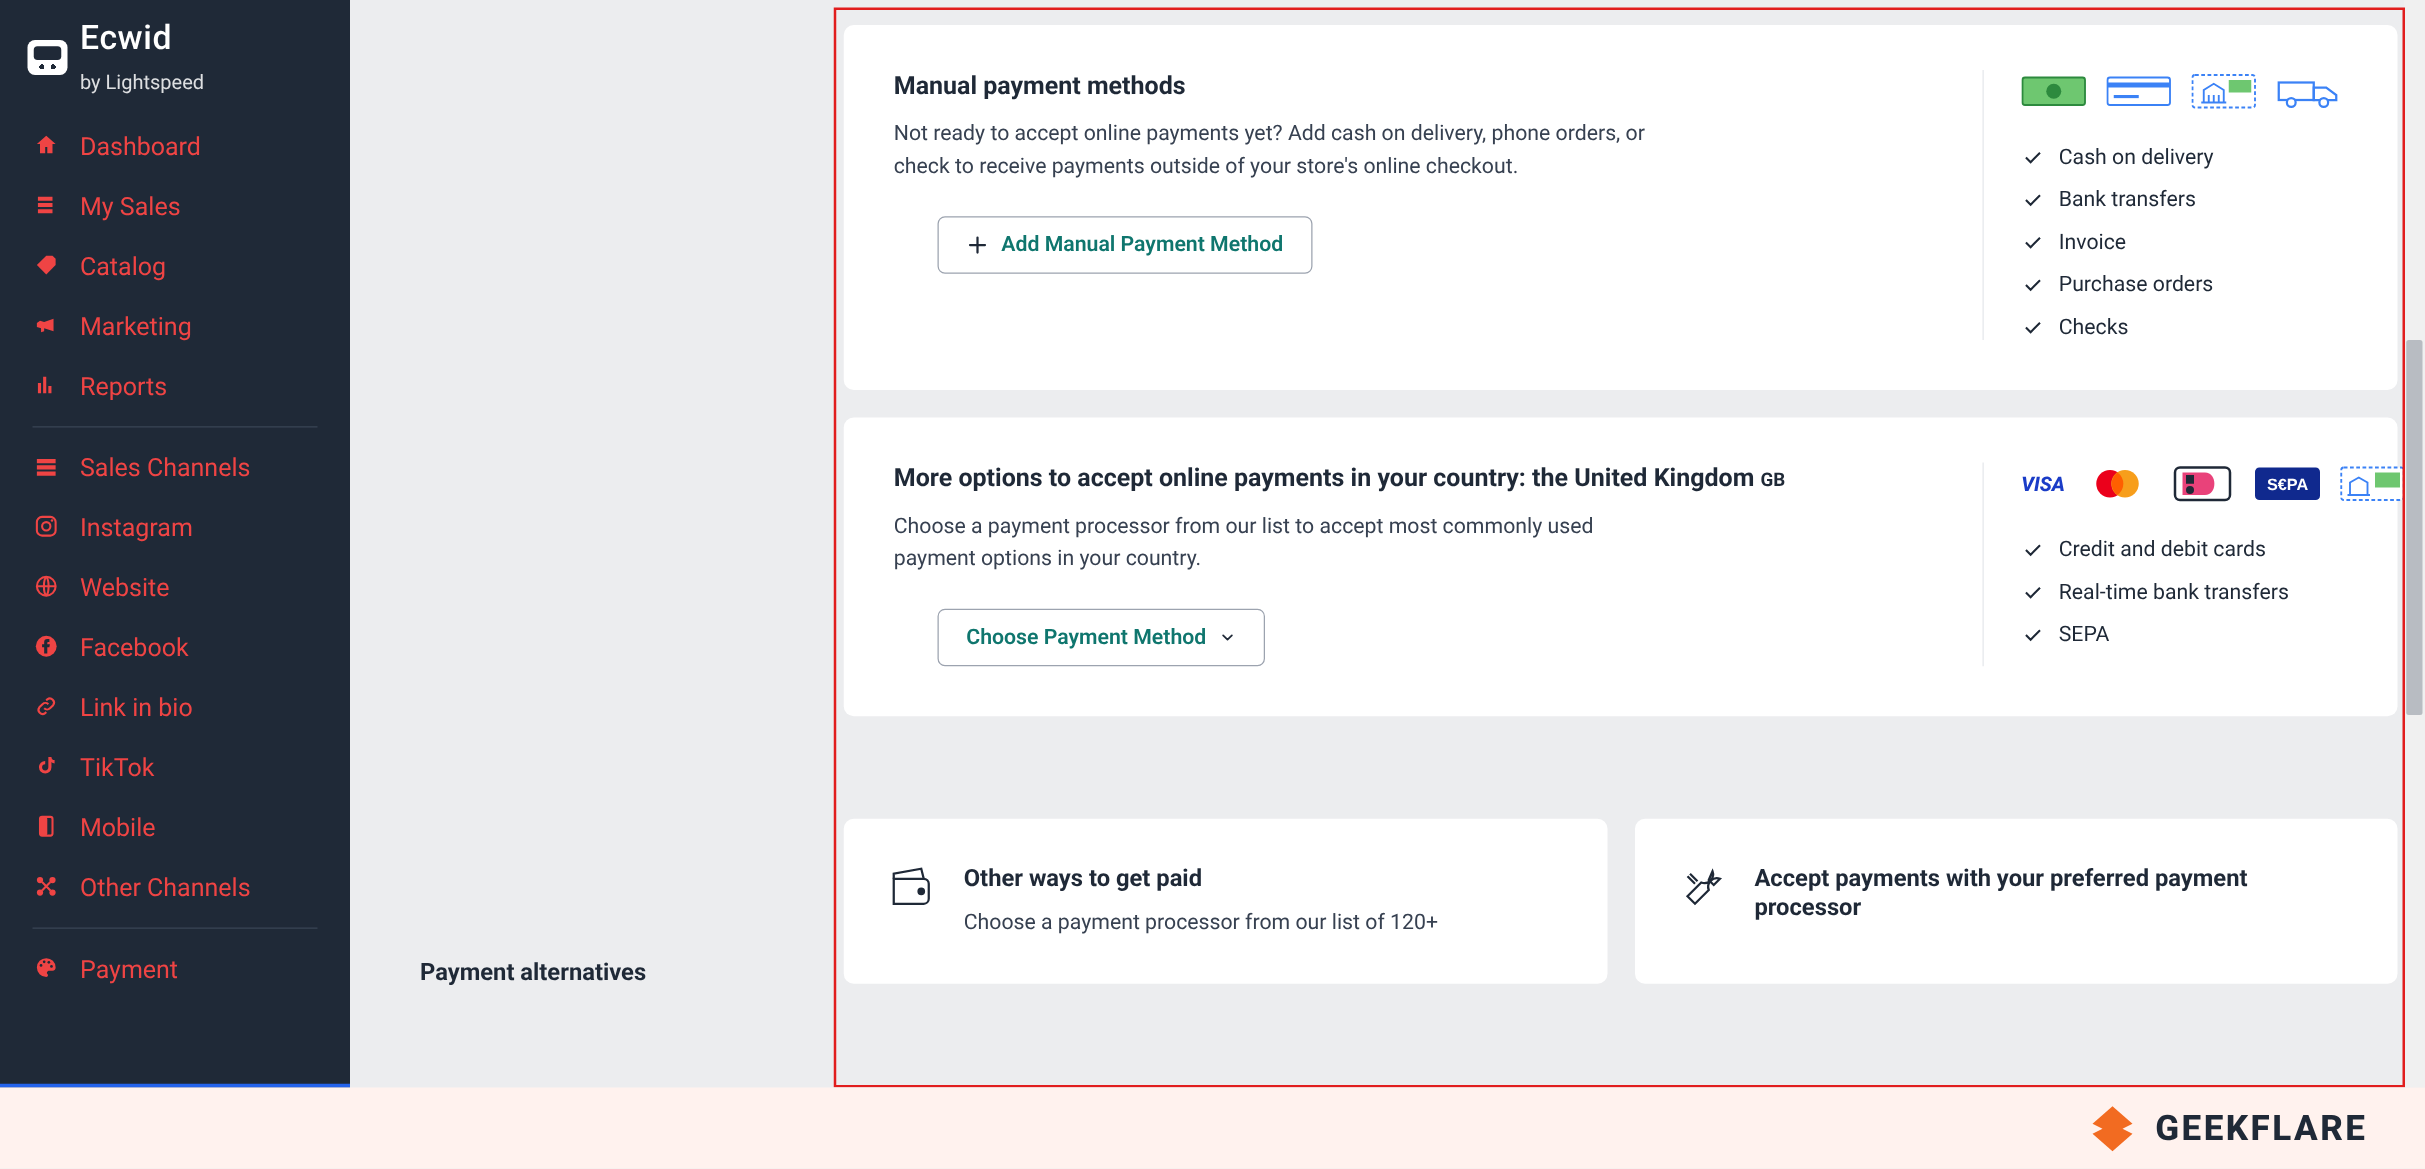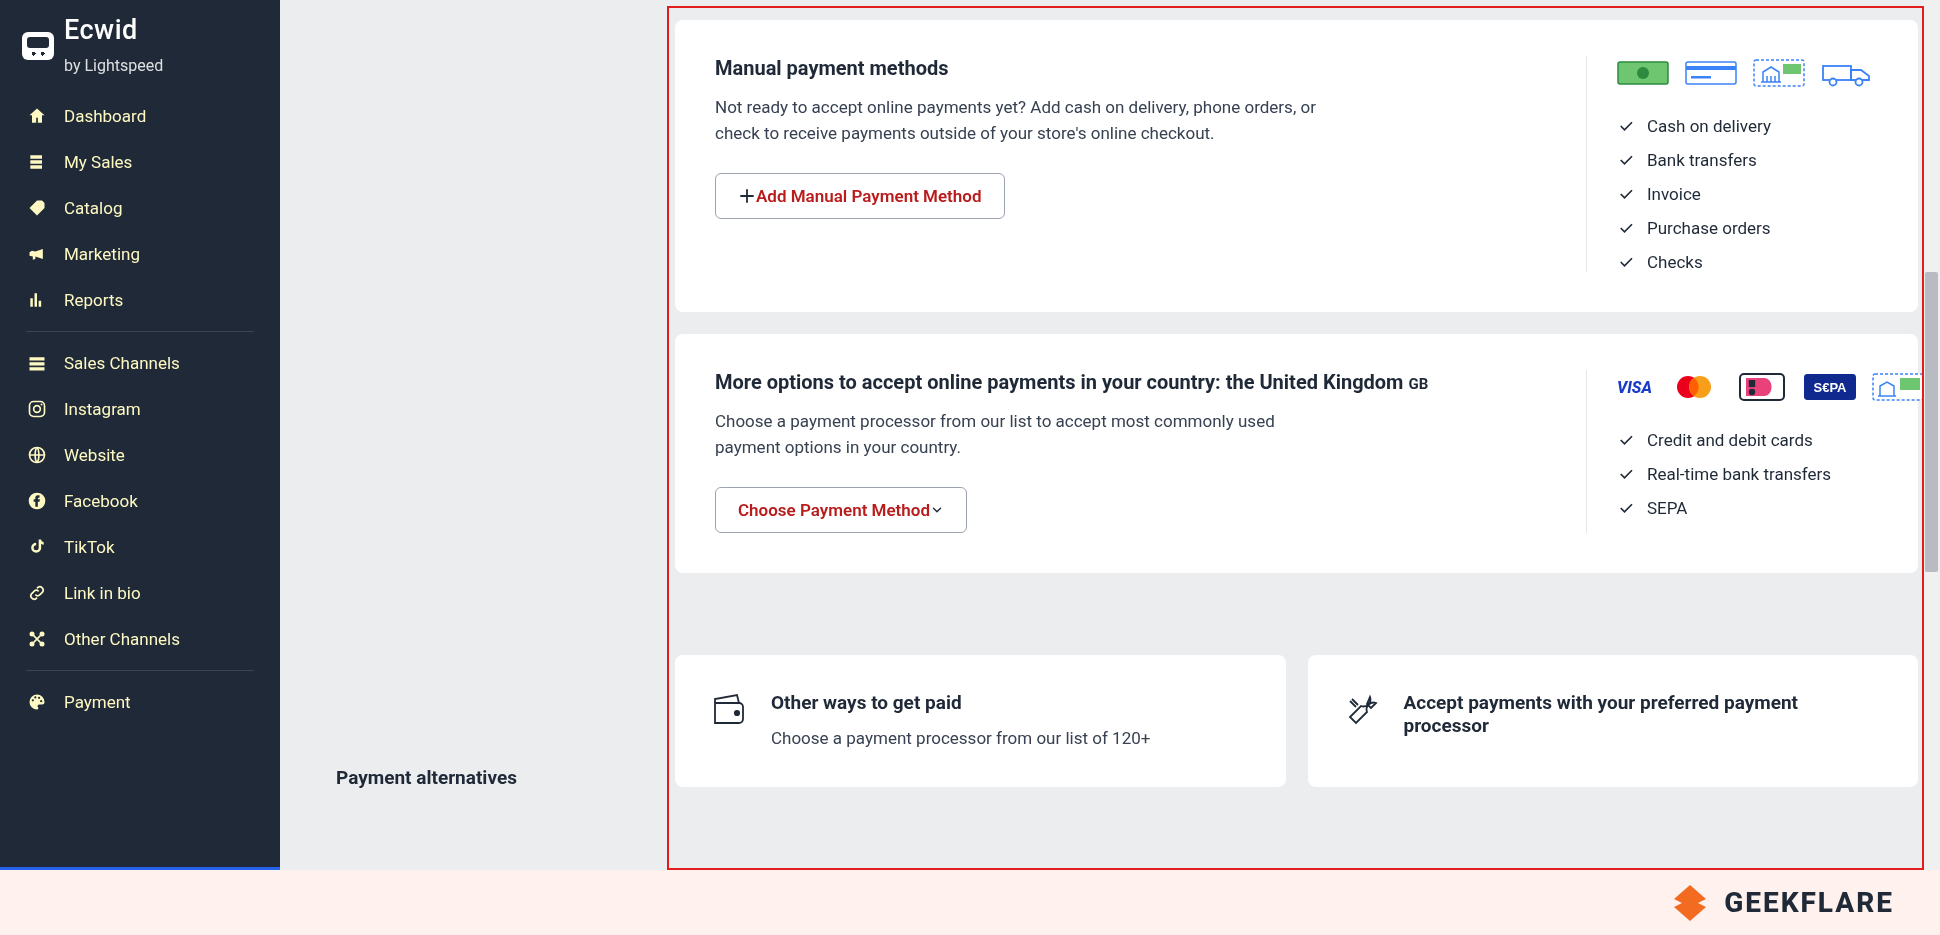--- a/index.html
+++ b/index.html
@@ -55,25 +55,24 @@
     height: 5px;
     background: radial-gradient(circle at 25% 50%, #1f2937 2px, transparent 2px),
                 radial-gradient(circle at 75% 50%, #1f2937 2px, transparent 2px);
   }
   .logo-text { display: flex; flex-direction: column; line-height: 1.05; }
   .logo-name { font-size: 27px; font-weight: 500; letter-spacing: 0.5px; }
   .logo-sub { font-size: 16px; opacity: 0.85; margin-top: 14px; }
   .nav { display: flex; flex-direction: column; }
   .nav-item {
     display: flex;
-    align-items: center;
     gap: 16px;
     padding: 12px 26px;
-    color: #fef9c3;
-    font-size: 17px;
+    color: #ef4444;
+    font-size: 20px;
     cursor: pointer;
   }
   .nav-icon { width: 22px; height: 22px; display: flex; align-items: center; justify-content: center; flex-shrink: 0; }
   .nav-icon svg { width: 20px; height: 20px; fill: currentColor; }
   .nav-sep {
     height: 1px;
     background: #3a4556;
     margin: 8px 26px;
   }
   
@@ -119,29 +118,31 @@
     display: flex;
     gap: 30px;
   }
   .card-left { flex: 1; }
   .card-title { font-size: 20px; font-weight: 700; color: #1f2937; margin-bottom: 14px; }
   .card-title .country-code { font-size: 15px; font-weight: 700; }
   .card-desc { font-size: 17px; color: #374151; line-height: 1.55; margin-bottom: 26px; max-width: 620px; }
   .btn-outline {
     display: inline-flex;
     align-items: center;
+    gap: 10px;
     border: 1.5px solid #9ca3af;
     background: #fff;
-    color: #b91c1c;
+    color: #0f766e;
     font-size: 17px;
     font-weight: 600;
     padding: 12px 22px;
     border-radius: 6px;
     cursor: pointer;
     font-family: inherit;
+    margin-left: 35px;
   }
   .btn-outline .plus { width: 18px; height: 18px; }
   .btn-outline .caret { width: 14px; height: 14px; }
   .card-right {
     width: 308px;
     flex-shrink: 0;
     border-left: 1px solid #e5e7eb;
     padding-left: 30px;
   }
   .icon-row { display: flex; gap: 16px; margin-bottom: 26px; }
@@ -288,32 +289,41 @@
             <svg viewBox="0 0 24 24">
               <circle cx="12" cy="12" r="10"></circle>
               <path d="M13 8h2V5h-2c-2 0-3 1-3 3v2H8v3h2v6h3v-6h2l.5-3H13V9c0-.6.4-1 1-1z" fill="#1f2937"></path>
             </svg>
           </span>
         <span>Facebook</span>
       </div>
       <div class="nav-item">
         <span class="nav-icon">
             <svg viewBox="0 0 24 24">
+              <path d="M10 14a4 4 0 005.6 0l3-3a4 4 0 00-5.6-5.6l-1 1M14 10a4 4 0 00-5.6 0l-3 3a4 4 0 005.6 5.6l1-1" fill="none" stroke="currentColor" stroke-width="2"></path>
+            </svg>
+          </span>
+        <span>Link in bio</span>
+      </div>
+      <div class="nav-item">
+        <span class="nav-icon">
+            <svg viewBox="0 0 24 24">
               <path d="M14 3v10a3 3 0 11-3-3V7a6 6 0 106 6V8c1 1 2 1.3 3 1.3V6c-2 0-3-1-3-3z"></path>
             </svg>
           </span>
         <span>TikTok</span>
       </div>
       <div class="nav-item">
         <span class="nav-icon">
             <svg viewBox="0 0 24 24">
-              <path d="M10 14a4 4 0 005.6 0l3-3a4 4 0 00-5.6-5.6l-1 1M14 10a4 4 0 00-5.6 0l-3 3a4 4 0 005.6 5.6l1-1" fill="none" stroke="currentColor" stroke-width="2"></path>
-            </svg>
-          </span>
-        <span>Link in bio</span>
+              <rect x="6" y="3" width="12" height="18" rx="2" fill="none" stroke="currentColor" stroke-width="2"></rect>
+              <rect x="6" y="3" width="7" height="18" rx="2"></rect>
+            </svg>
+          </span>
+        <span>Mobile</span>
       </div>
       <div class="nav-item">
         <span class="nav-icon">
             <svg viewBox="0 0 24 24">
               <circle cx="6" cy="6" r="3"></circle>
               <circle cx="18" cy="6" r="3"></circle>
               <circle cx="6" cy="18" r="3"></circle>
               <circle cx="18" cy="18" r="3"></circle>
               <path d="M8 8l8 8M16 8l-8 8" stroke="currentColor" stroke-width="2"></path>
             </svg>

